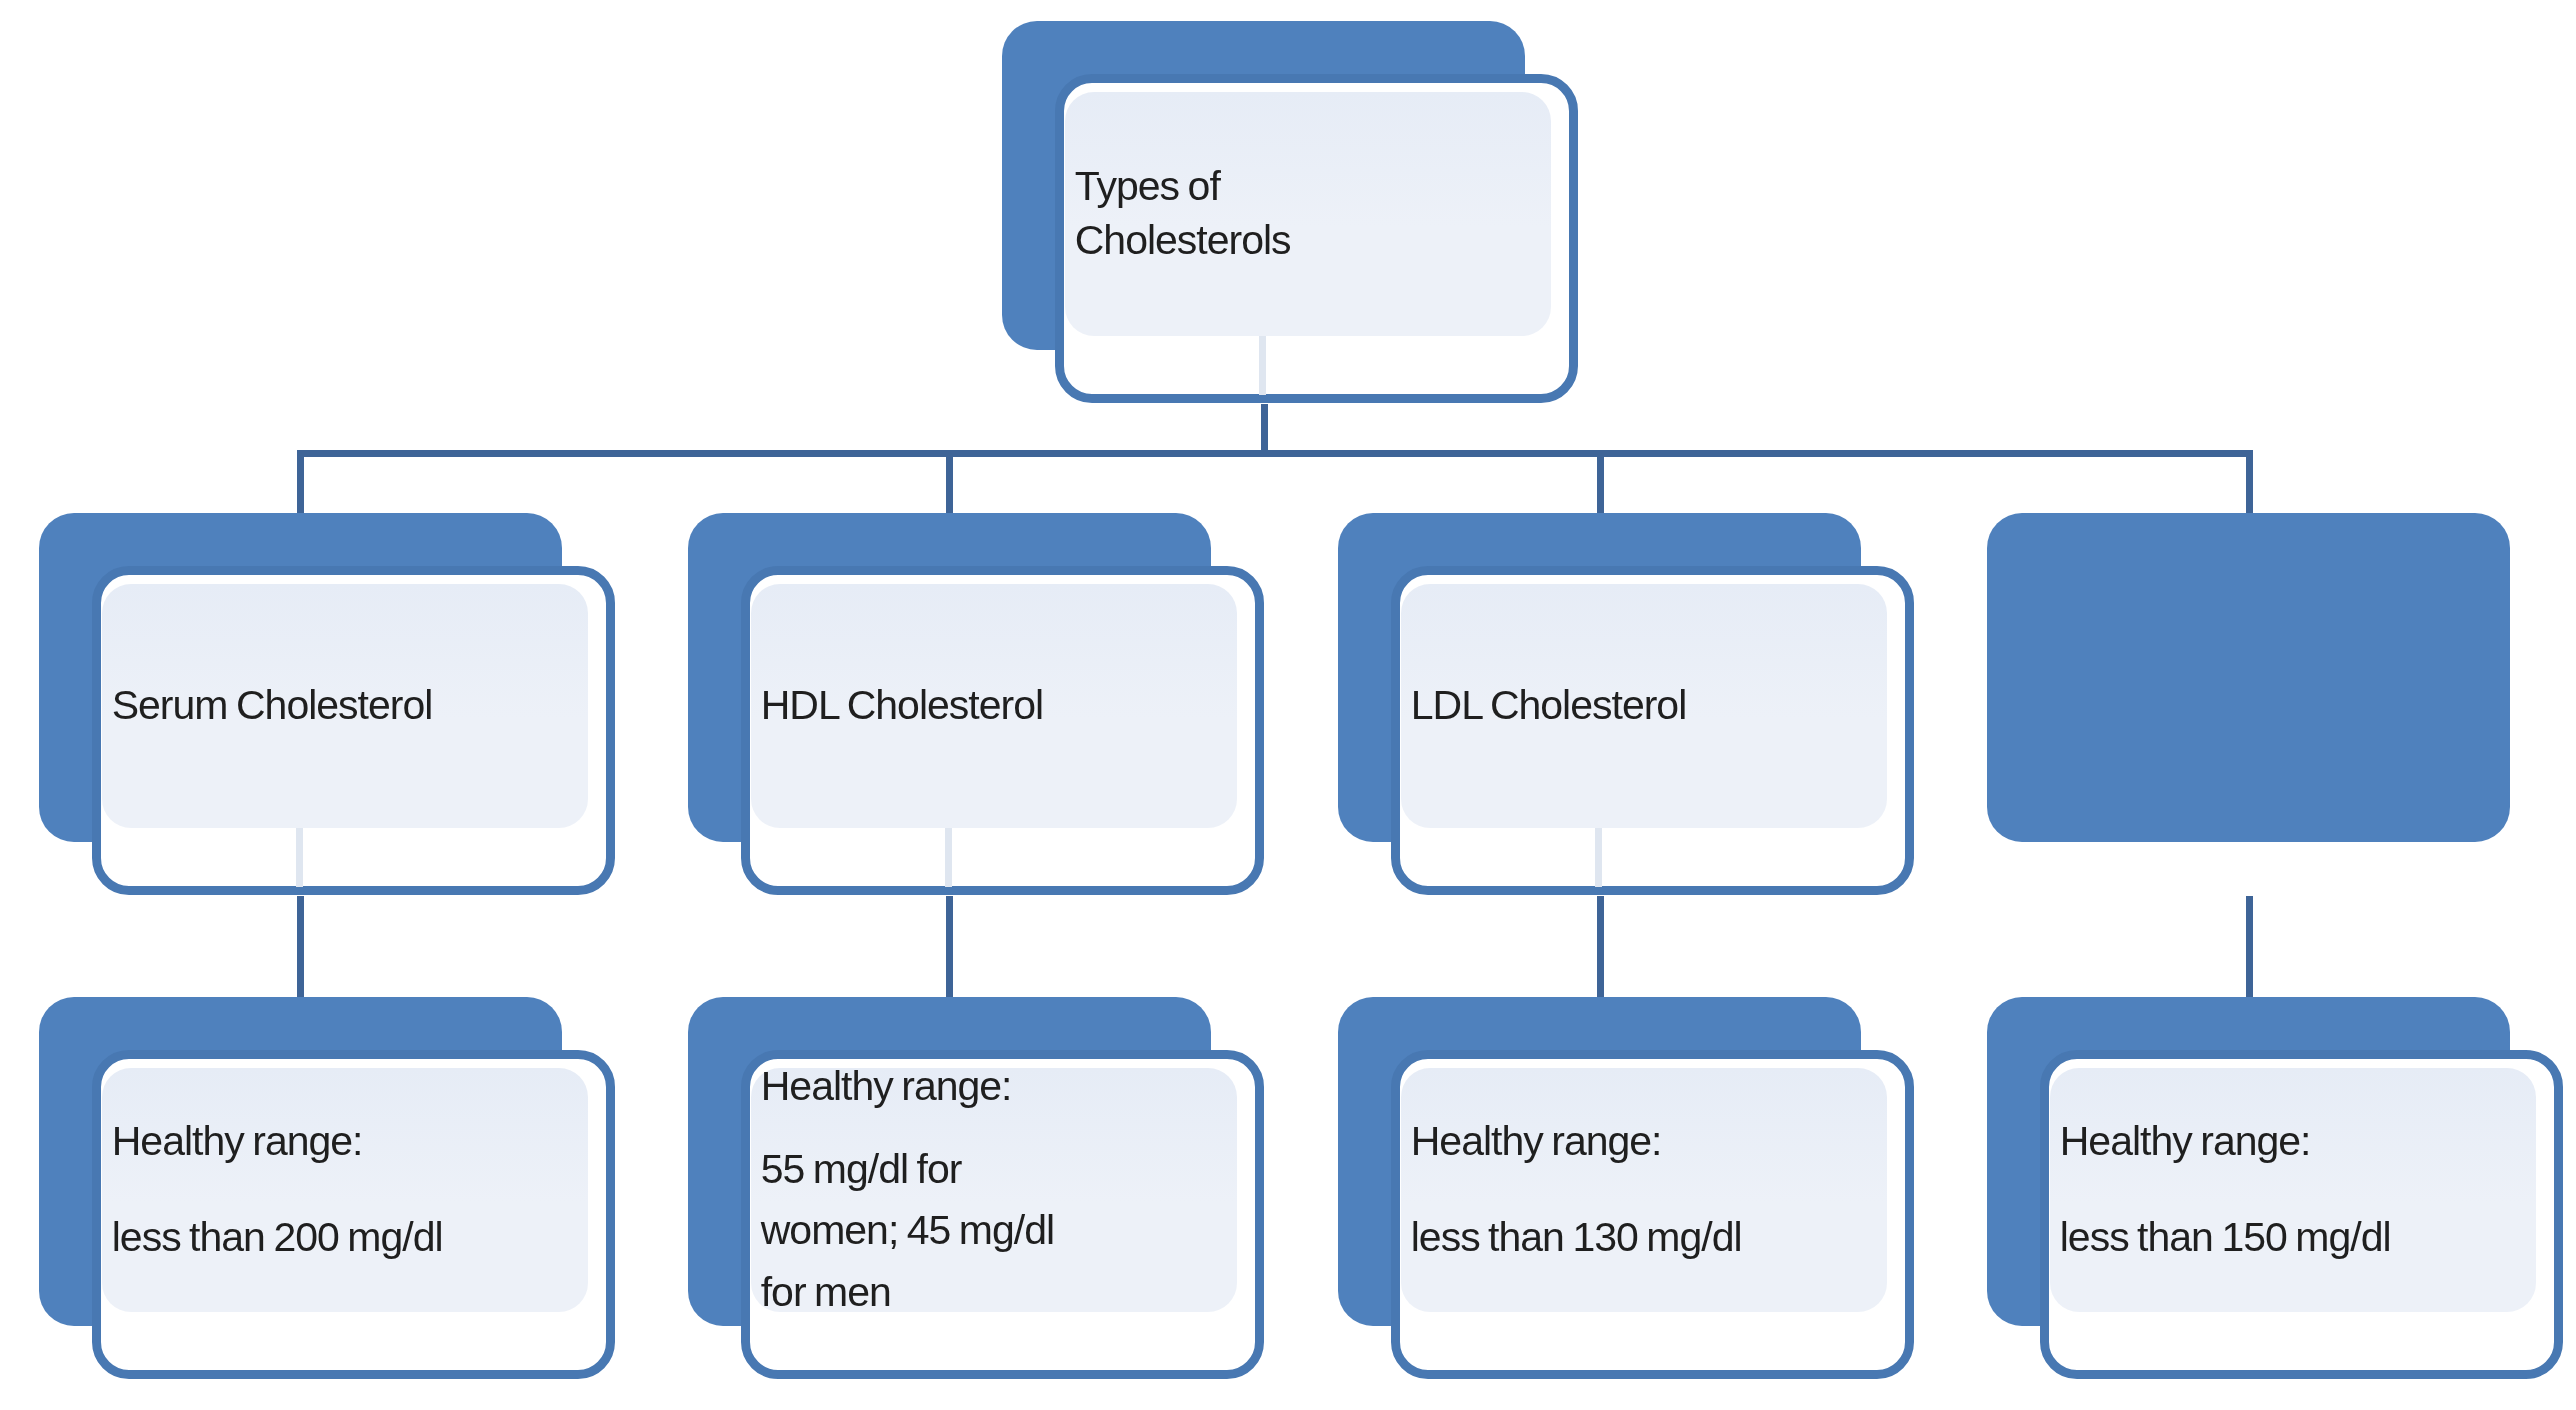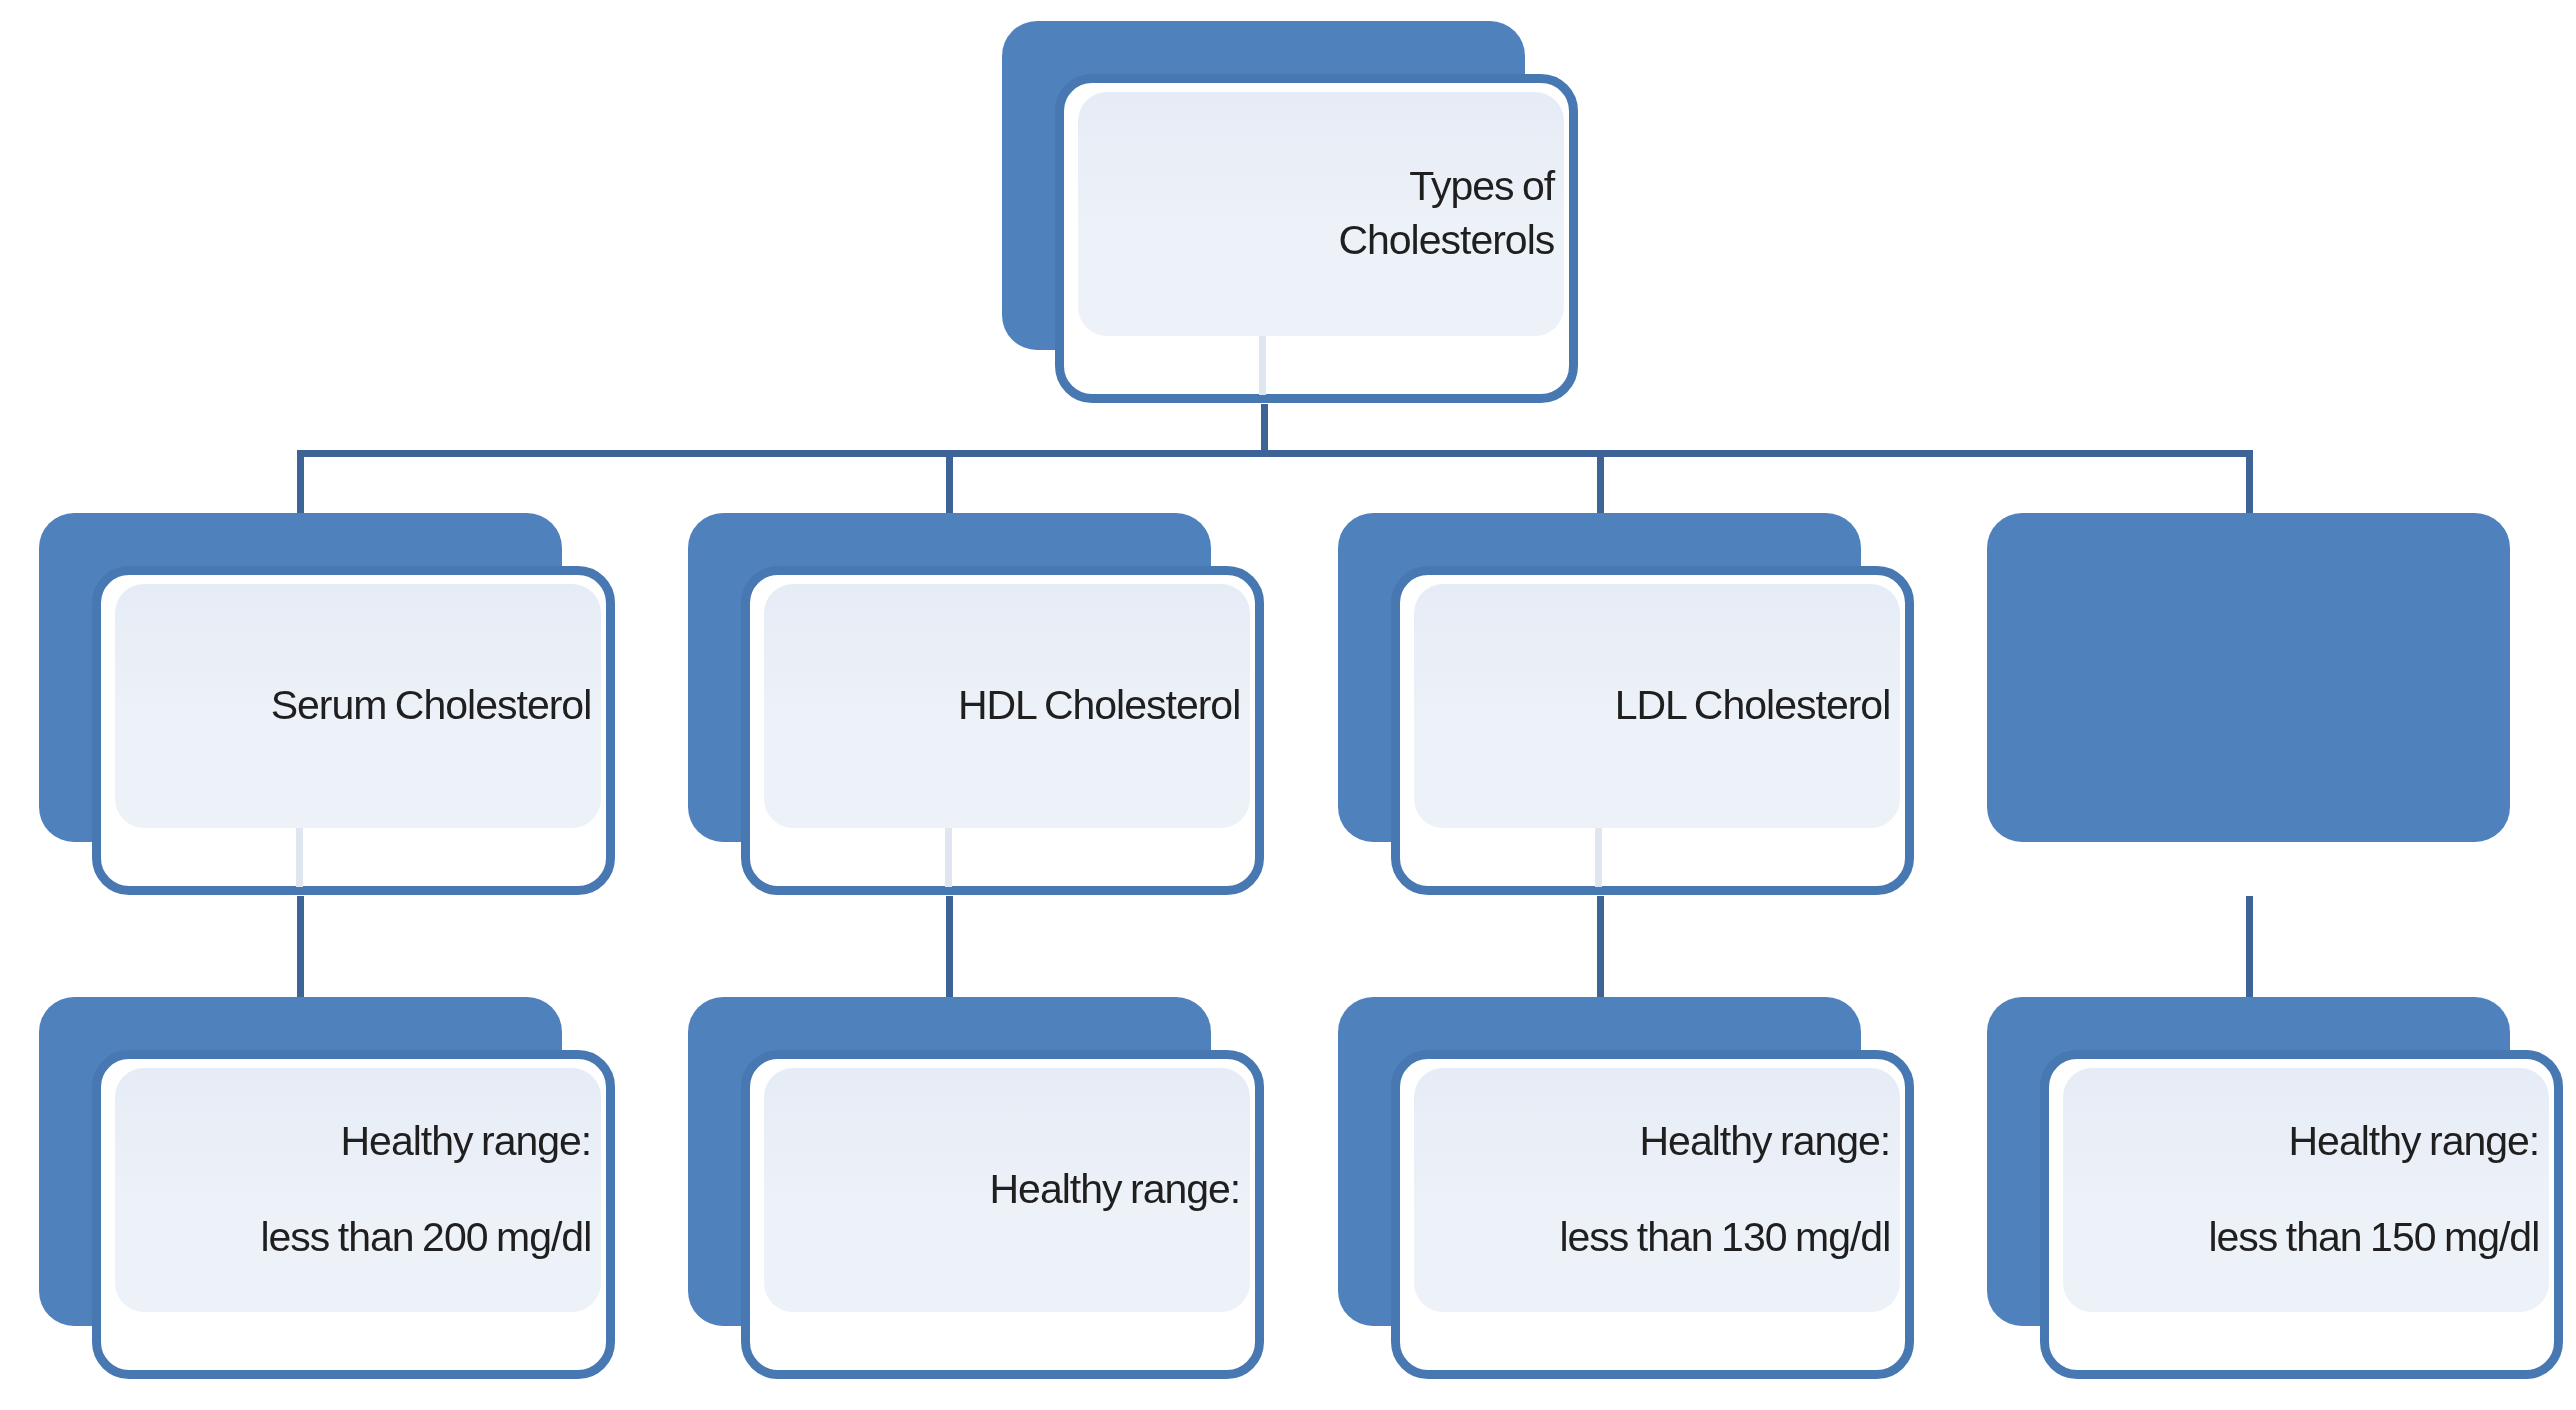--- a/index.html
+++ b/index.html
@@ -27,25 +27,25 @@
     border-radius:35px;
   }
   .front{
     position:absolute;left:53px;top:53px;width:523px;height:329px;
     box-sizing:border-box;
     background:#ffffff;
     border:9.7px solid var(--border);
     border-radius:37px;
   }
   .panel{
-    position:absolute;left:14px;top:8.7px;width:486px;height:244px;
+    position:absolute;left:1px;top:8.7px;width:486px;height:244px;
     background:linear-gradient(180deg,var(--panel-top) 0%,var(--panel) 55%);
     border-radius:29px;
     display:flex;align-items:center;justify-content:center;
-    text-align:right;
+    text-align:left;
   }
   .txt{
     width:96%;
     color:var(--text);
     font-size:41px;
     line-height:1.3;
     letter-spacing:-1px;
     word-spacing:-1.9px;
   }
   .node-range .txt{line-height:1.5;}
@@ -141,20 +141,25 @@
       </div>
     </div>
   </div>
 
   <div class="node node-range tight" style="left:688px;top:997px;">
     <div class="back"></div>
     <div class="front">
       <div class="panel">
         <div class="txt">
           <span class="line">Healthy range:</span>
+          <div class="para">
+            <span class="line">55 mg/dl for</span>
+            <span class="line">women; 45 mg/dl</span>
+            <span class="line">for men</span>
+          </div>
         </div>
       </div>
     </div>
   </div>
 
   <div class="node node-range" style="left:1338px;top:997px;">
     <div class="back"></div>
     <div class="front">
       <div class="panel">
         <div class="txt">

